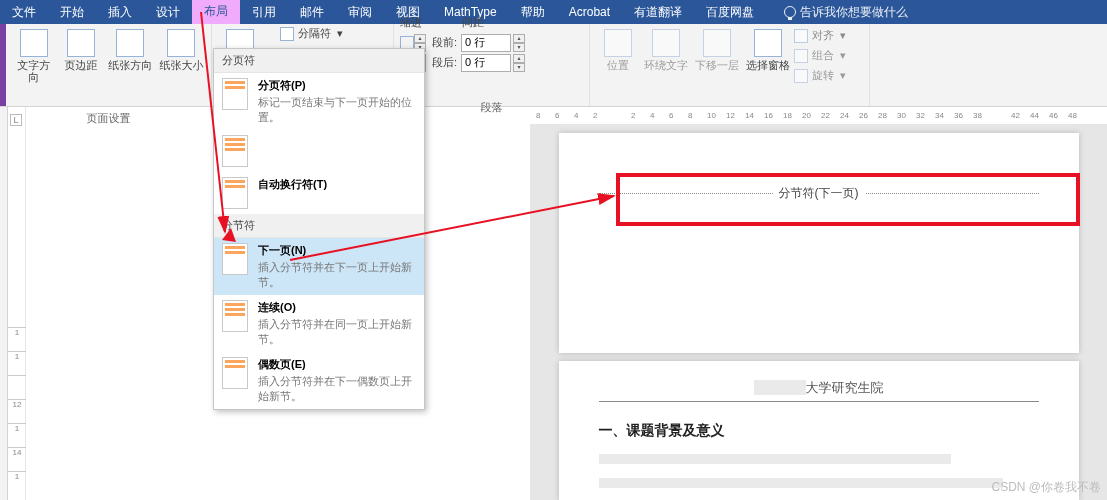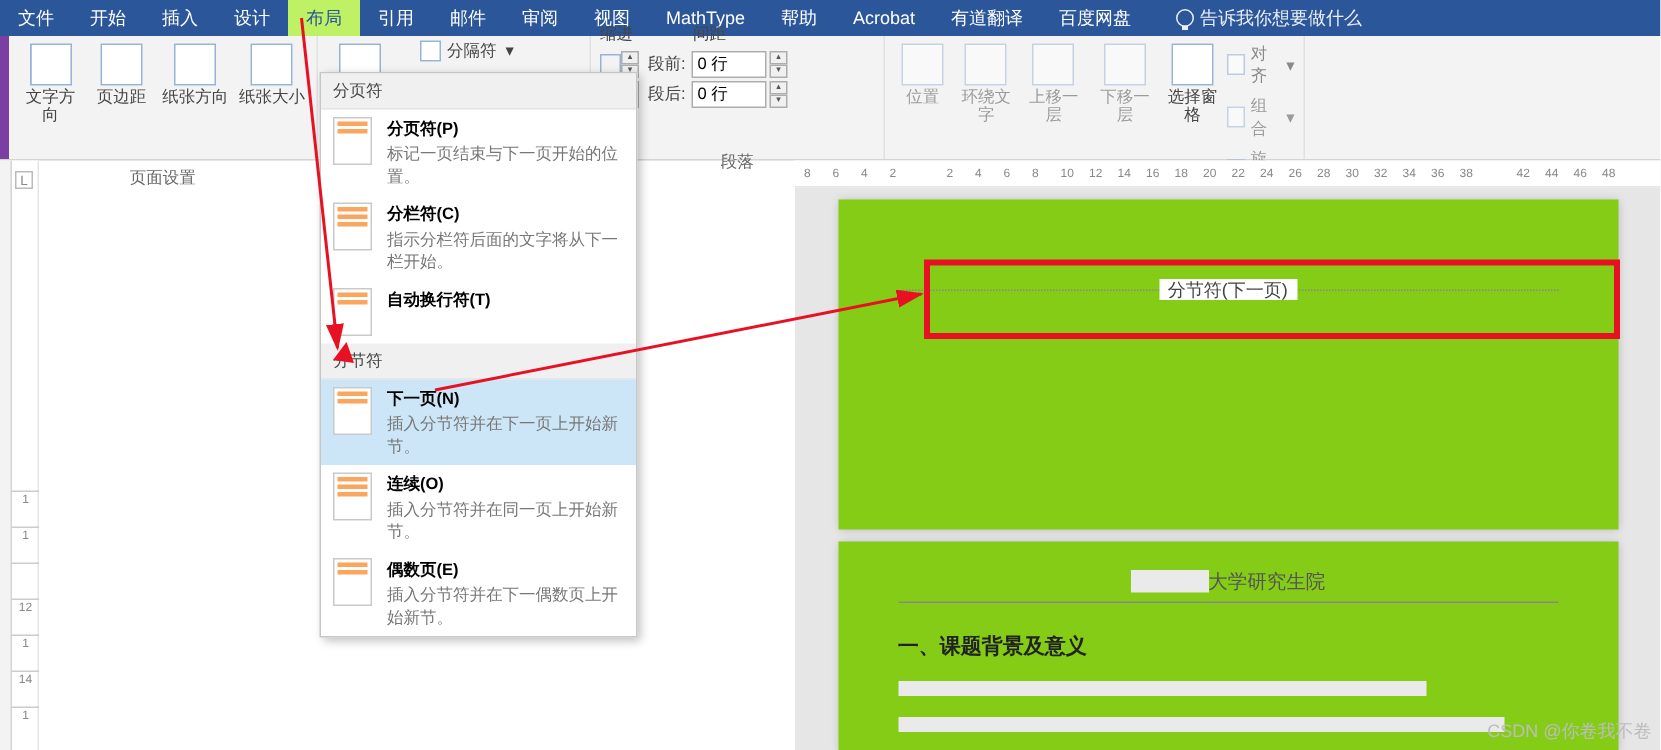--- a/index.html
+++ b/index.html
@@ -1,21 +1,21 @@
 <!DOCTYPE html>
 <html><head>
 <meta charset="utf-8">
 <style>
   * { margin:0; padding:0; box-sizing:border-box; font-family:"Microsoft YaHei","Segoe UI",sans-serif; }
   body { background:#fff; width:1107px; height:500px; overflow:hidden; position:relative; font-size:12px; }
 
   
   .tabbar { height:24px; background:#2b579a; display:flex; align-items:stretch; color:#fff; }
   .tab { padding:0 12px; line-height:24px; font-size:12px; cursor:pointer; }
-  .tab.active { background:#bef264; color:#2b579a; }
+  .tab.active { background:#f0abfc; color:#2b579a;font-family:Liberation Mono, monospace; }
   .tell-me { display:flex; align-items:center; gap:4px; padding:0 12px; margin-left:6px; opacity:0.9;}
   .bulb { width:12px; height:12px; border:1px solid #fff; border-radius:50%; position:relative;}
   .bulb:after { content:""; position:absolute; bottom:-3px; left:3px; width:4px; height:3px; background:#fff;}
 
   
   .ribbon { height:83px; background:#f3f3f3; border-bottom:1px solid #d4d4d4; display:flex; }
   .ribbon-group { border-right:1px solid #e1e1e1; padding:2px 6px 0; display:flex; flex-direction:column; }
   .rg-body { flex:1; display:flex; align-items:flex-start; gap:4px;}
   .rg-label { text-align:center; font-size:11px; color:#666; padding:2px 0 3px;margin-top:26px; }
   .big-btn { display:flex; flex-direction:column; align-items:center; gap:2px; width:44px; padding-top:3px; cursor:pointer;}
@@ -45,21 +45,21 @@
   .mi-ico { width:26px; height:32px; border:1px solid #c9c9c9; background:#fff; flex-shrink:0; padding:2px;}
   .mi-ico .ln { height:3px; background:linear-gradient(#fca55d,#fca55d); margin-bottom:2px;}
   .mi-txt { font-size:11px; color:#444;}
   .mi-txt b { color:#000; font-weight:600;}
   .mi-txt .desc { color:#777; margin-top:2px;}
 
   
   .doc-area { position:absolute; left:530px; right:0; top:107px; bottom:0; background:#e6e6e6; }
   .hruler { height:18px; background:#fff; border-bottom:1px solid #e5e5e5; display:flex; align-items:center; font-size:8px; color:#888; position:relative;}
   .hruler .t { position:absolute; top:4px;}
-  .page { background:#84cc16; margin:8px auto; width:520px; position:relative; box-shadow:0 0 6px rgba(0,0,0,0.2);}
+  .page { background:#ffffff; margin:8px auto; width:520px; position:relative; box-shadow:0 0 6px rgba(0,0,0,0.2);}
   .page1 { height:220px; padding:30px 40px;}
   .sect-line { border-top:1px dotted #888; text-align:center; font-size:12px; color:#444; position:relative; top:30px;}
   .sect-line span { background:#fff; padding:0 6px; position:relative; top:-9px;}
   .red-box { position:absolute; border:4px solid #e81123; }
   .page2 { height:140px; padding:18px 40px 8px;}
   .hdr-txt { text-align:center; font-size:13px; color:#555; padding-bottom:4px; border-bottom:1px solid #888;}
   .heading { font-size:14px; font-weight:700; color:#222; margin-top:20px;}
   .bar { height:10px; background:#eaeaea; margin-top:14px; }
 
   
@@ -173,24 +173,20 @@
       <div class="big-btn" style="opacity:.5">
           <div class="ico"></div>
           <span>位置</span>
         </div>
       <div class="big-btn" style="opacity:.5">
           <div class="ico"></div>
           <span>环绕文字</span>
         </div>
       <div class="big-btn" style="opacity:.5;width:50px">
           <div class="ico"></div>
-          <span>上移一层</span>
-        </div>
-      <div class="big-btn" style="opacity:.5;width:50px">
-          <div class="ico"></div>
           <span>下移一层</span>
         </div>
       <div class="big-btn">
           <div class="ico"></div>
           <span>选择窗格</span>
         </div>
       <div style="display:flex;flex-direction:column;gap:2px;padding-top:2px;justify-content:center;">
         <div class="small-ctrl" style="opacity:.6">
             <div class="ico"></div>
             <span>对齐</span>
@@ -232,21 +228,20 @@
         <div class="ln"></div>
       </div>
     <div class="mi-txt"><b>分页符(P)</b><div class="desc">标记一页结束与下一页开始的位置。</div></div>
   </div>
   <div class="menu-item">
     <div class="mi-ico">
         <div class="ln"></div>
         <div class="ln"></div>
         <div class="ln"></div>
       </div>
-    <div class="mi-txt"><b>分栏符(C)</b><div class="desc">指示分栏符后面的文字将从下一栏开始。</div></div>
   </div>
   <div class="menu-item">
     <div class="mi-ico">
         <div class="ln"></div>
         <div class="ln"></div>
       </div>
     <div class="mi-txt"><b>自动换行符(T)</b></div>
   </div>
   <div class="menu-hdr">分节符</div>
   <div class="menu-item hl">

